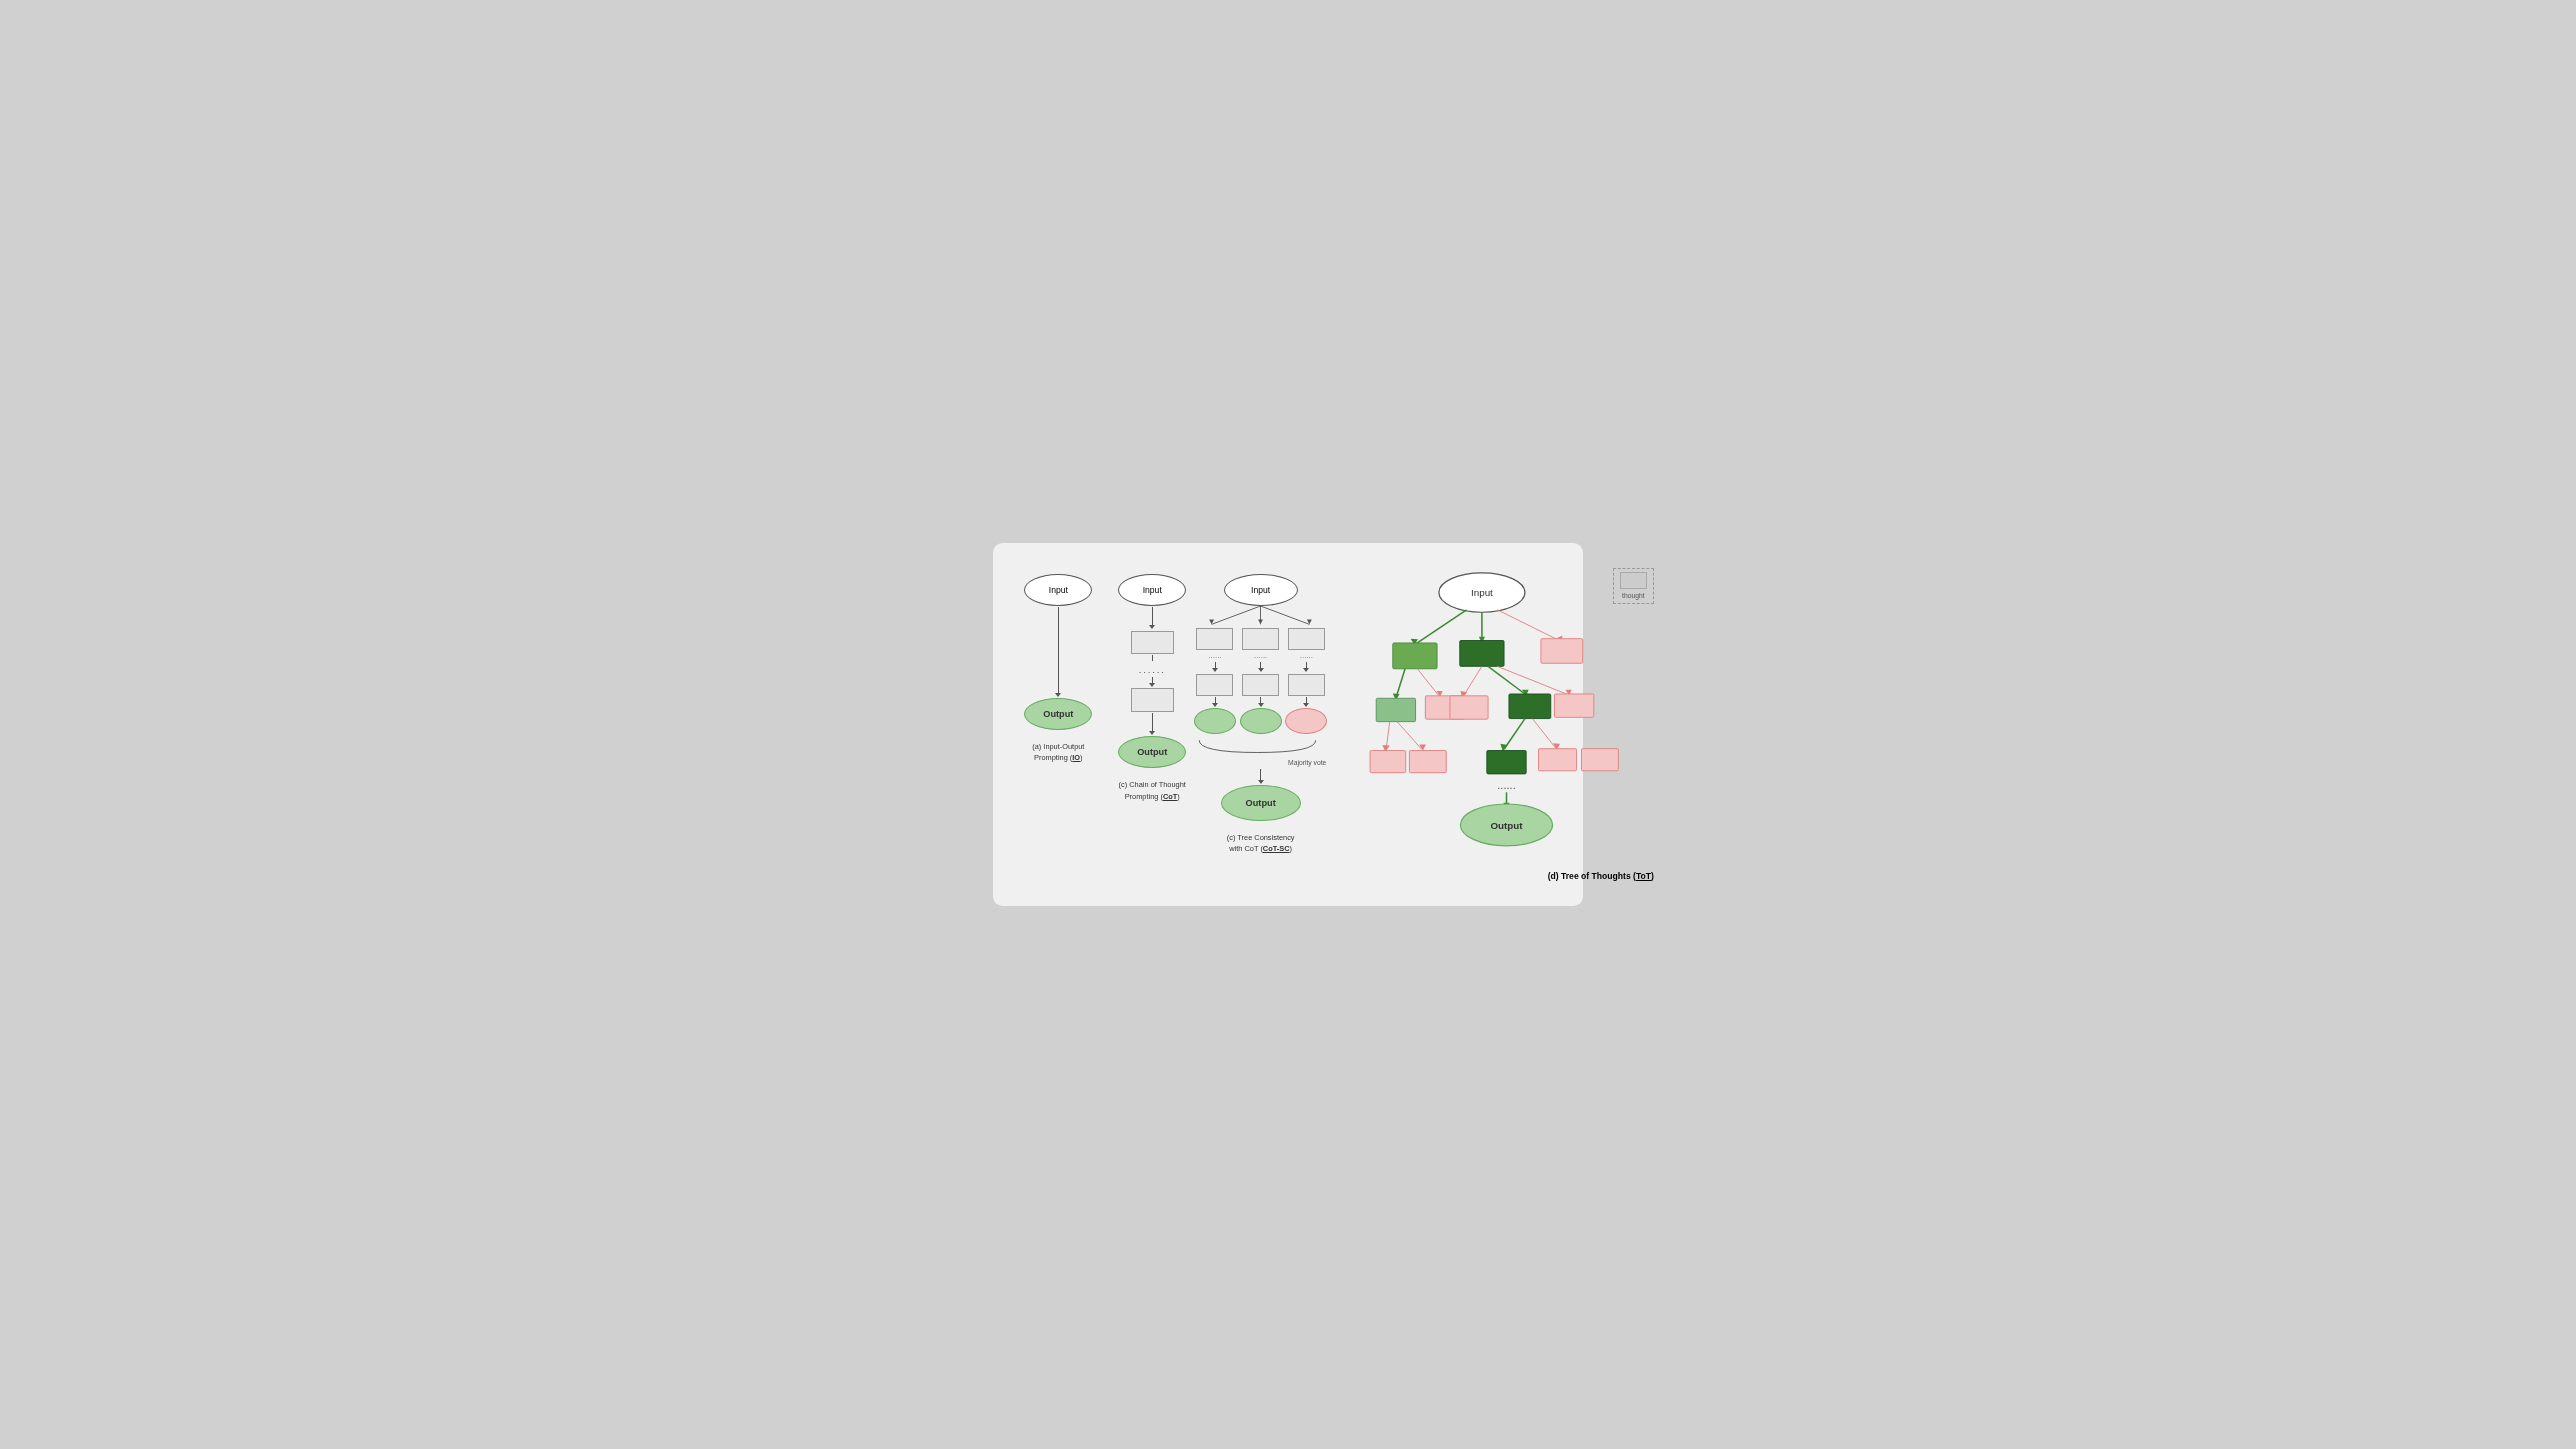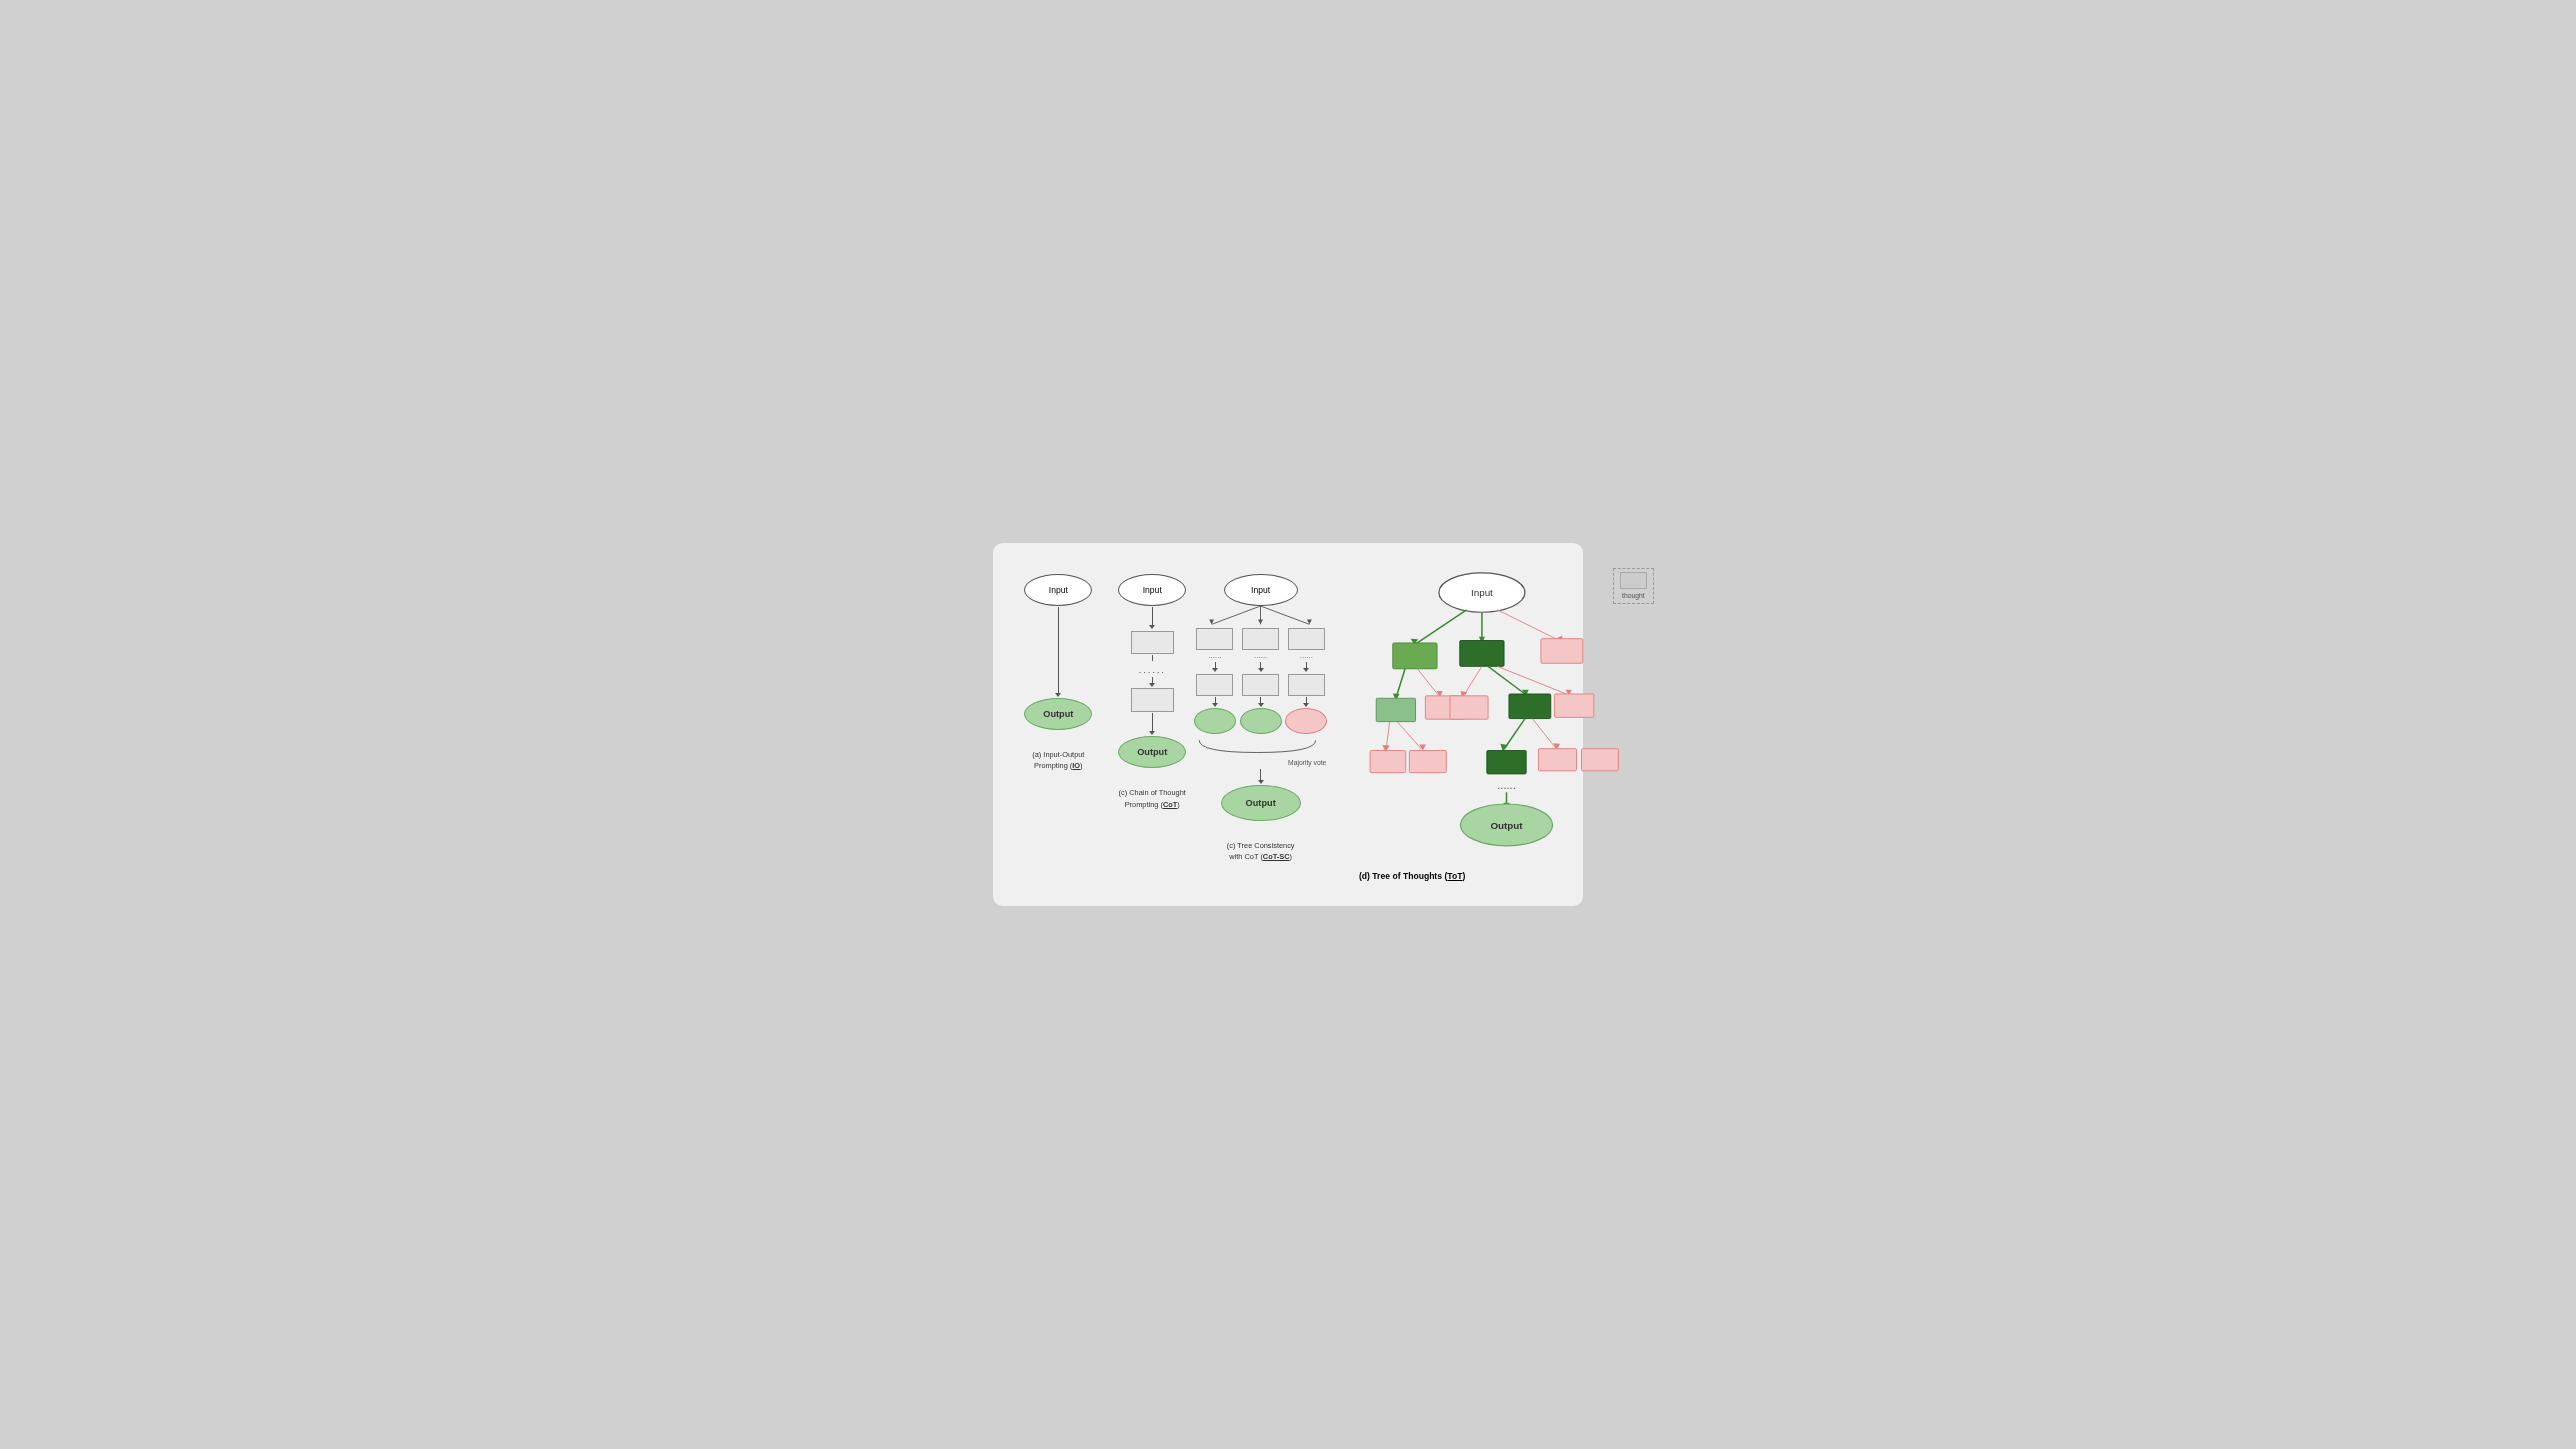--- a/index.html
+++ b/index.html
@@ -110,21 +110,21 @@
     .dots {
       font-size: 9.8px;
       color: #555;
       letter-spacing: 1.8px;
       margin: 1.2px 0;
     }
     .caption {
       text-align: center;
       font-size: 7.4px;
       color: #333;
-      margin-top: 19px;
+      margin-top: 11px;
       line-height: 1.5;
     }
     .caption u { text-decoration: underline; font-weight: bold; }
 
     
     .io-col {
       min-width: 80px;
     }
 
     
@@ -159,21 +159,21 @@
       border: 0.6px solid #aaa;
     }
     .thought-legend-label {
       font-size: 6.8px;
       color: #555;
     }
 
     .caption-bold {
       font-weight: bold;
       font-size: 8.6px;
-      text-align: left;
+      text-align: right;
       margin-top: 8.6px;
     }
     .caption-bold u { text-decoration: underline; }
 
     
     svg text {
       font-family: Arial, sans-serif;
     }
     .spread-row {
       display: flex;

